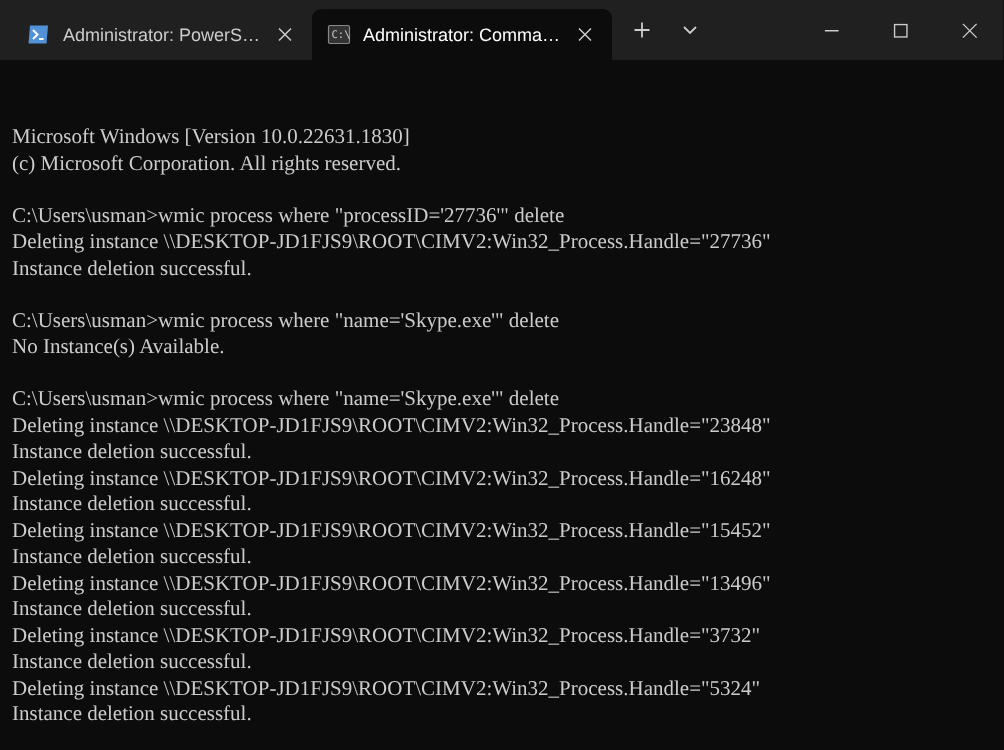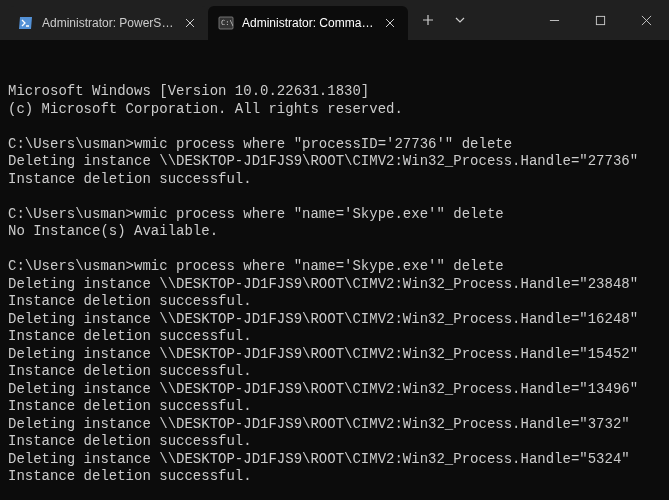--- a/index.html
+++ b/index.html
@@ -85,21 +85,21 @@
     cursor: pointer;
   }
   .terminal {
     padding: 8px 8px;
     color: #cccccc;
     font-size: 14px;
     line-height: 17.5px;
     white-space: pre;
     font-family: Consolas, 'Courier New', monospace;
   }
-  .line { white-space: pre; }
+  .line { white-space: pre; font-family: Liberation Serif, serif; }
 </style>
 </head>
 <body>
 
 <div class="titlebar">
   <div class="tabs">
 
     <div class="tab inactive">
       <span class="tab-icon">
         <svg viewBox="0 0 16 16" width="16" height="16">

